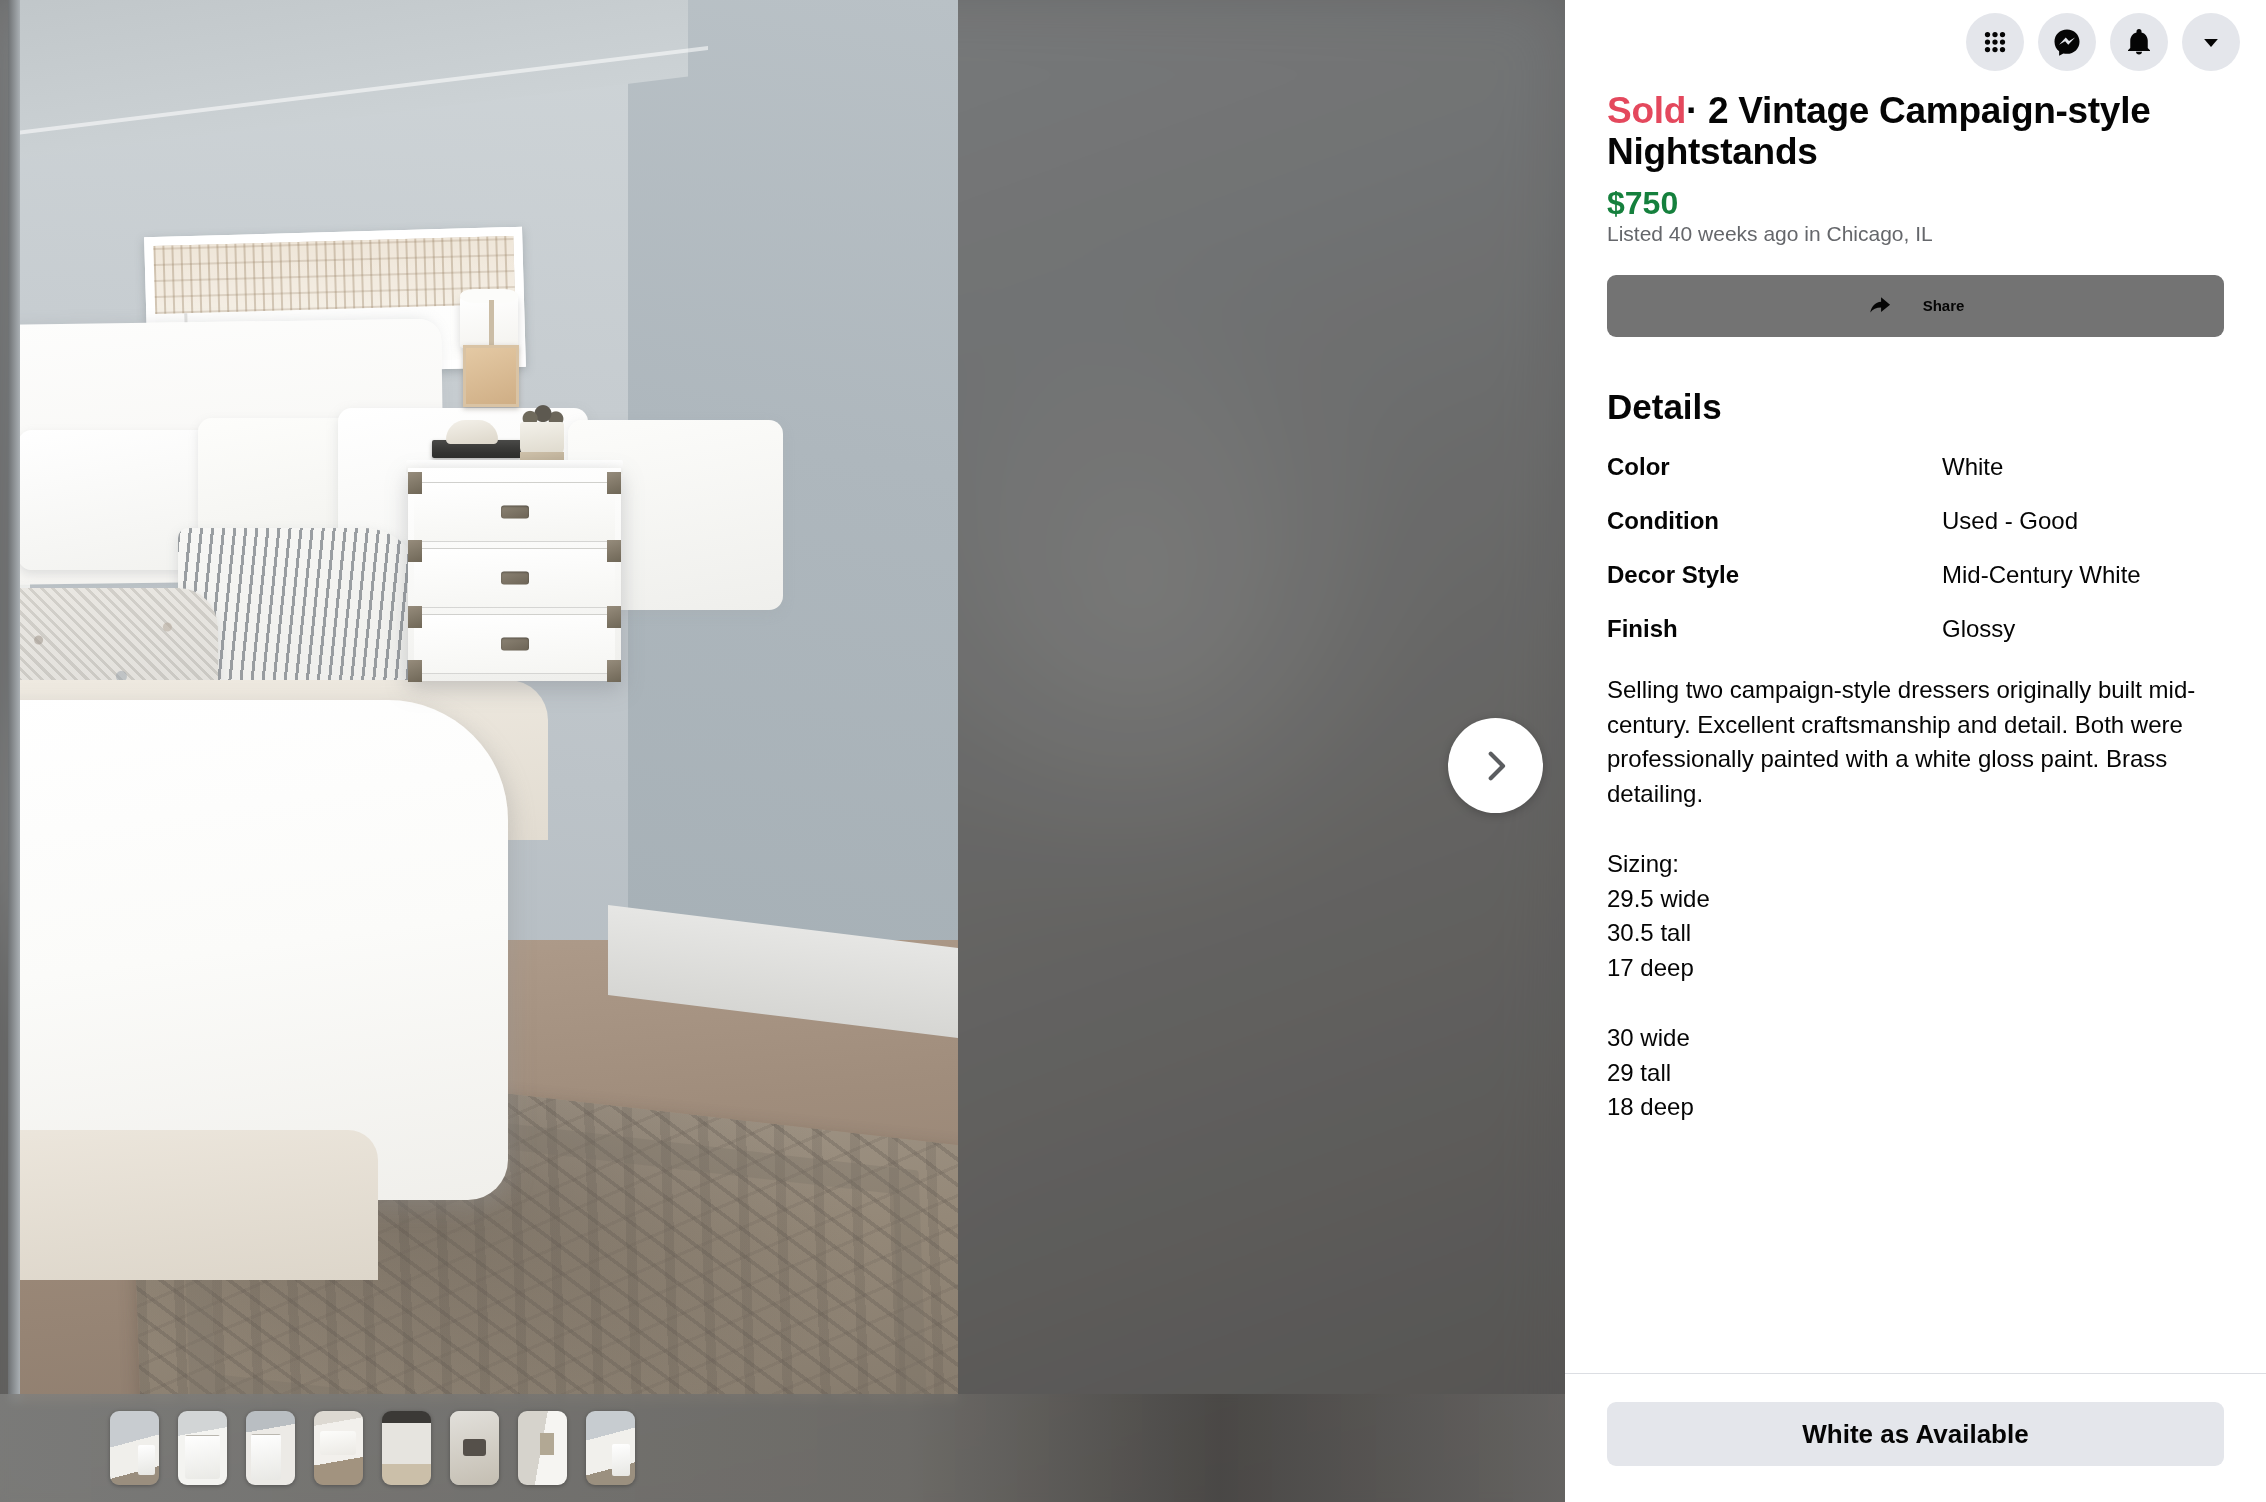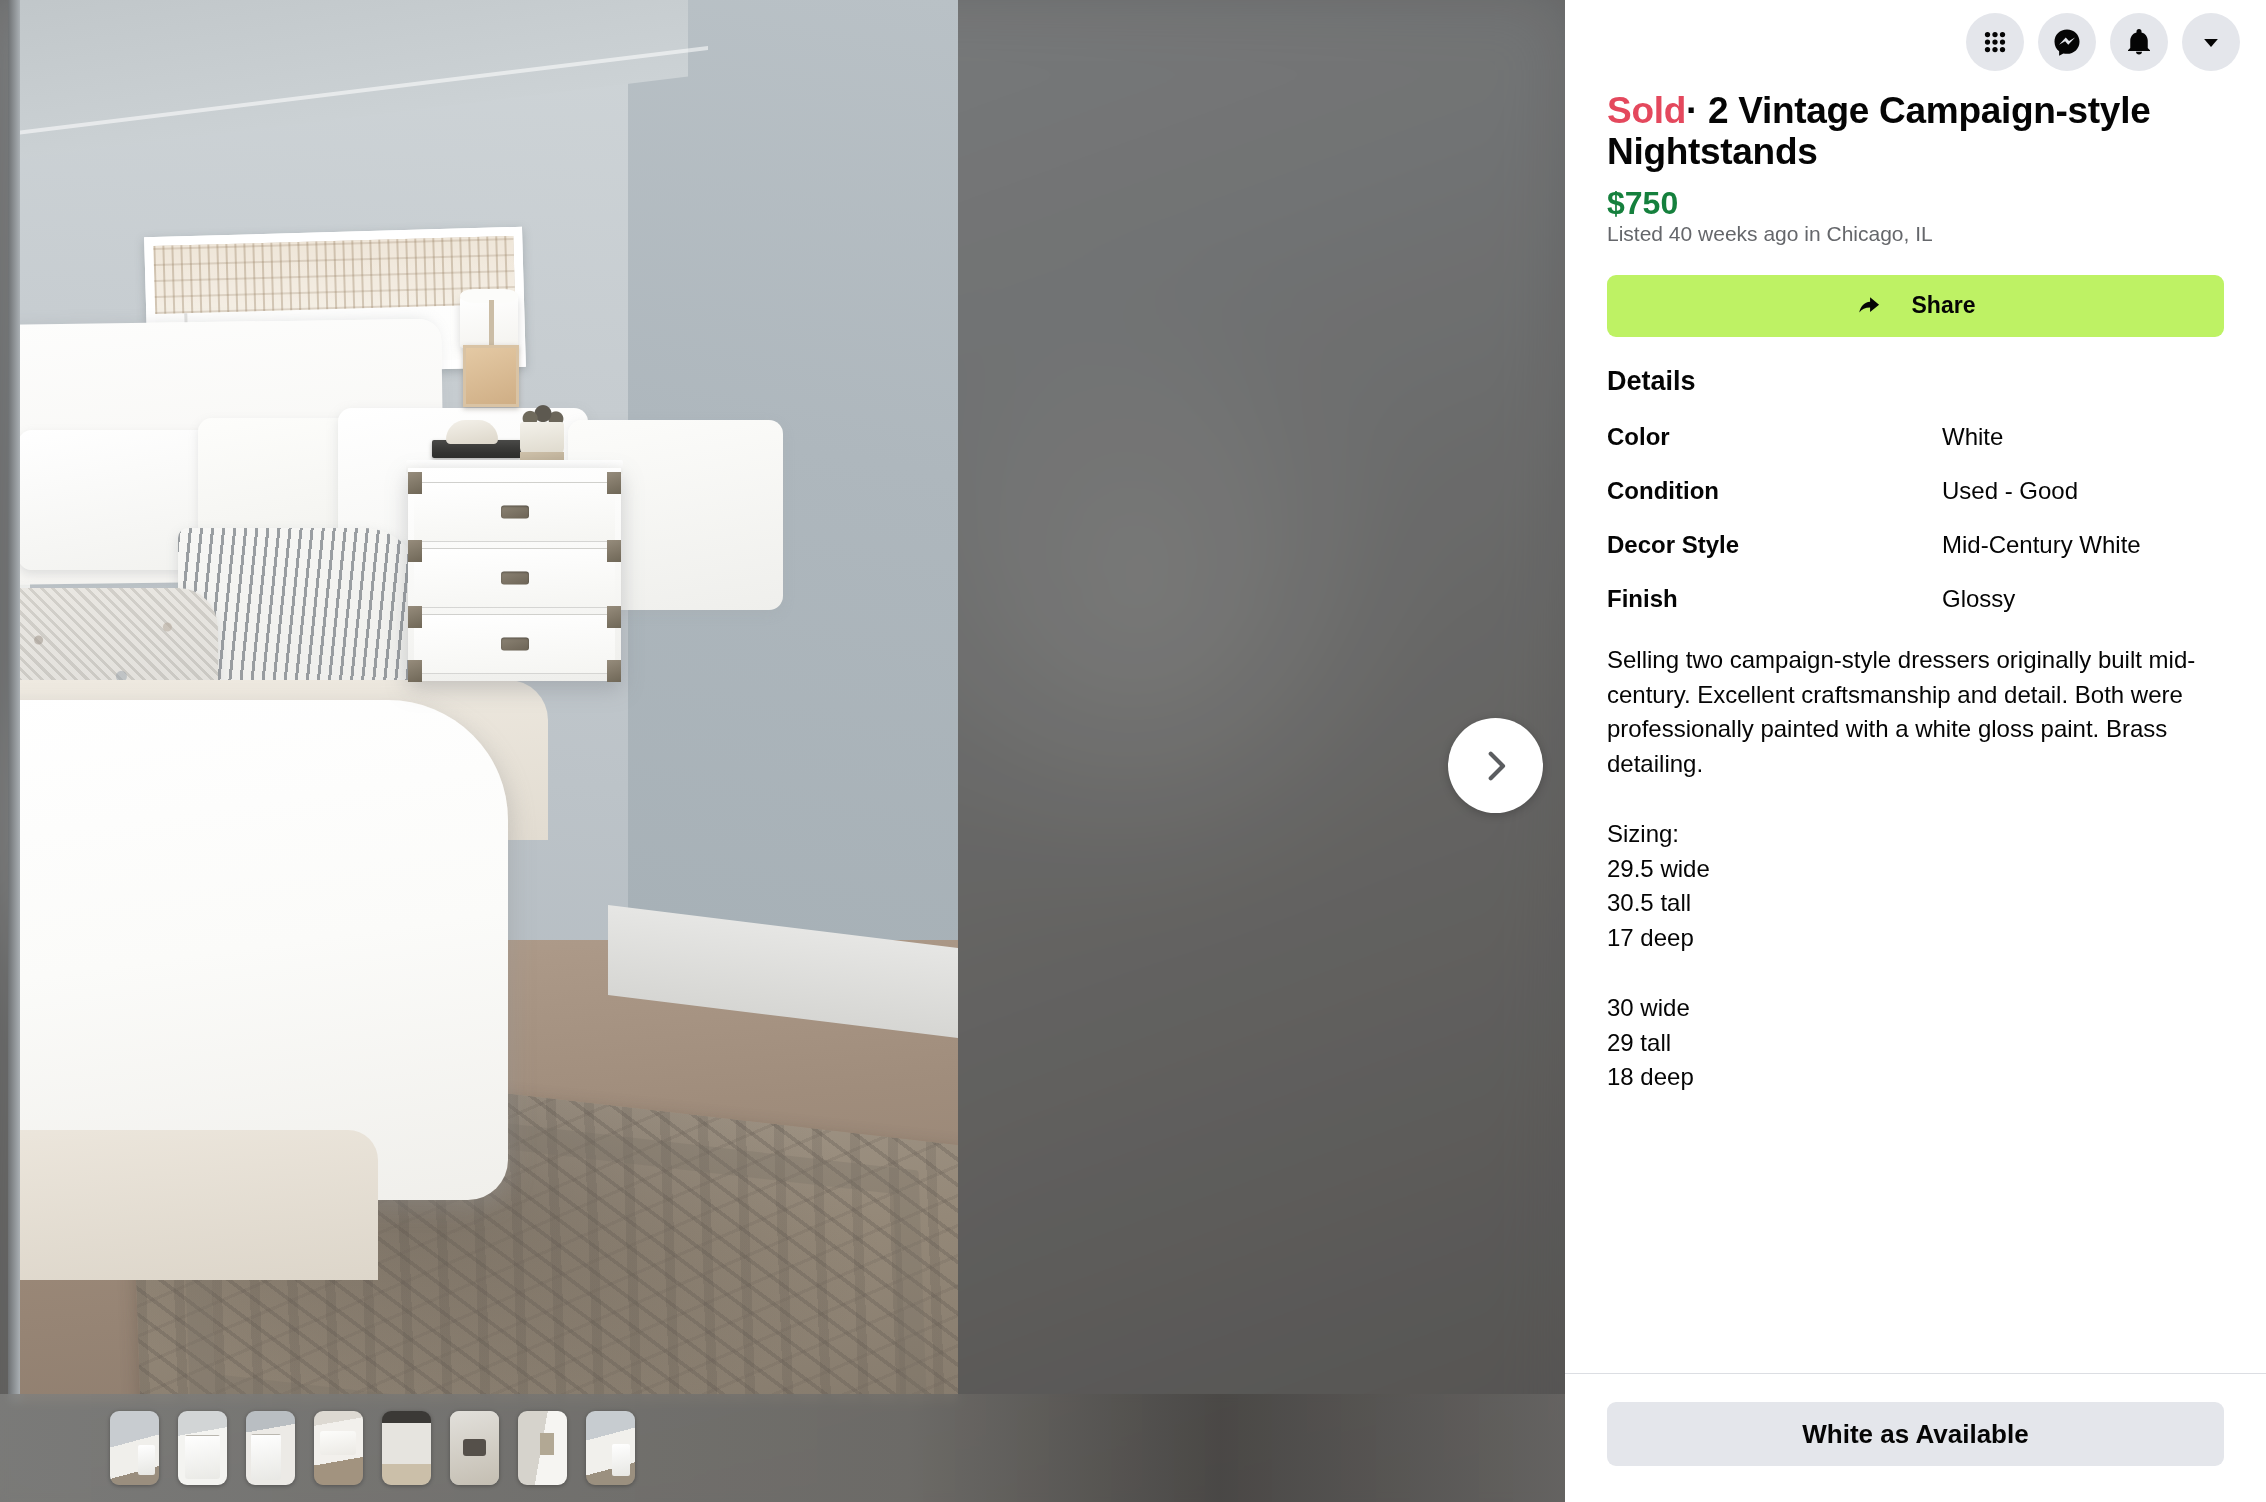--- a/index.html
+++ b/index.html
@@ -316,28 +316,28 @@
     font-size: 37px; line-height: 1.12; font-weight: 700;
     color:#050505; letter-spacing:-.3px; margin-top: 6px;
   }
   .title .sold { color:#e4485d; }
   .title .dot { color:#050505; font-weight:700; }
   .price { font-size:32px; font-weight:700; color:#15803d; margin-top:12px; }
   .listed { font-size:21px; color:#65676b; }
 
   .share-btn {
     margin-top: 29px; width:100%; height:62px;
-    background:#bef264; border:none; border-radius:9px; cursor:pointer;
+    background:#737373; border:none; border-radius:9px; cursor:pointer;
     display:flex; align-items:center; justify-content:center; gap:30px;
-    font-size:23px; font-weight:700; color:#050505;
+    font-size:15px; font-weight:700; color:#050505;
     font-family:"Liberation Sans", sans-serif;
   }
   .share-btn svg{ width:26px; height:26px; }
 
-  .details-h { font-size:27px; font-weight:700; color:#050505; margin-top:29px; }
+  .details-h { font-size:35px; font-weight:700; color:#050505; margin-top:50px; }
 
   .drow { display:flex; margin-top:26px; }
   .dkey { width:335px; flex:0 0 335px; font-size:24px; font-weight:700; color:#050505; }
   .dval { font-size:24px; color:#050505; }
 
   .desc { margin-top:30px; font-size:24px; line-height:1.45; color:#050505; white-space:pre-wrap; }
 
   .sb-footer {
     flex:0 0 auto; border-top:1px solid #dcdee3;
     padding: 28px 42px 36px 42px;

